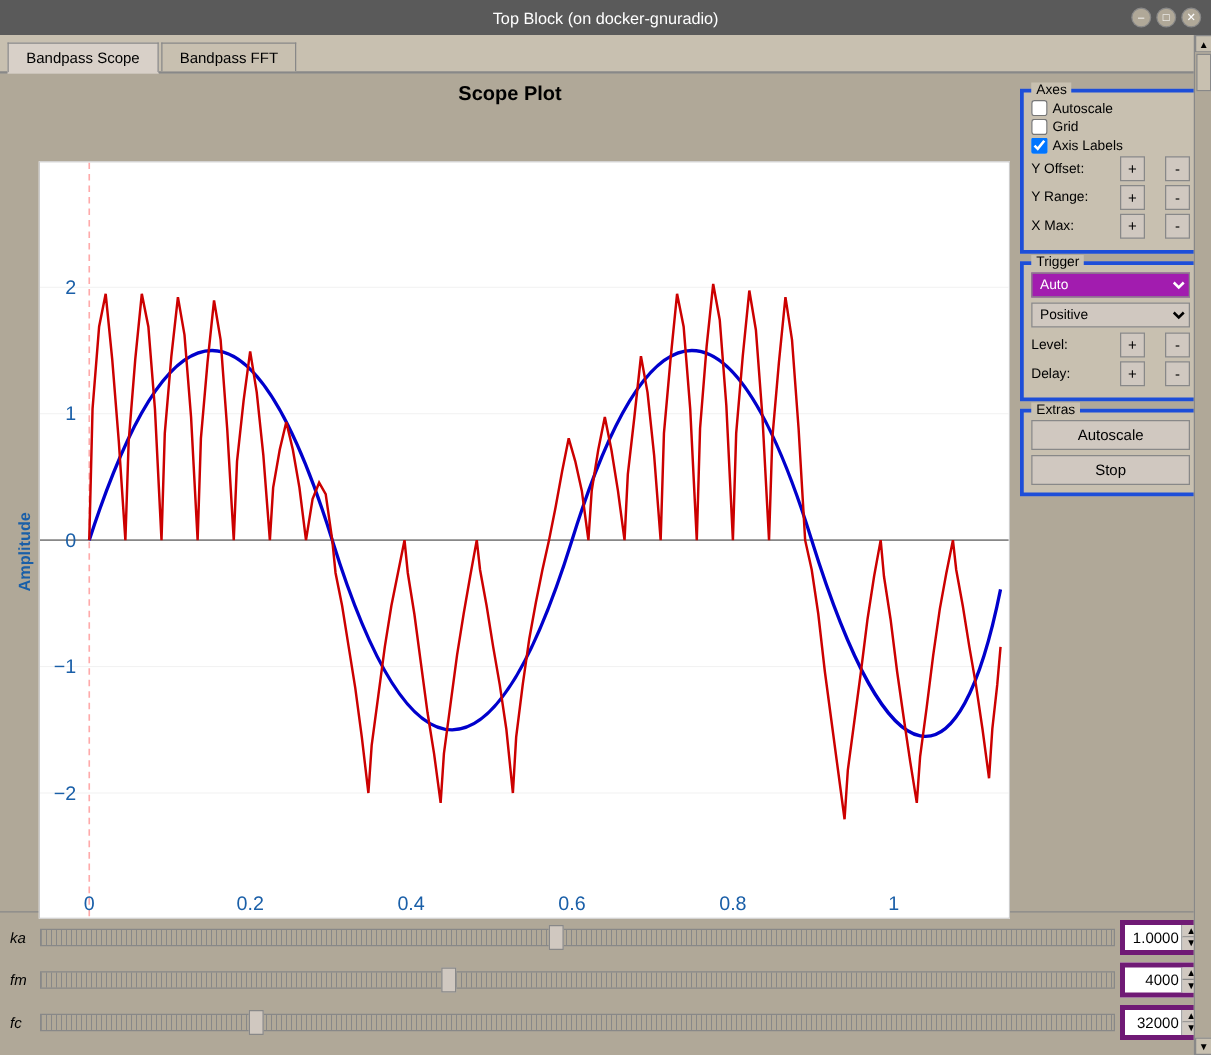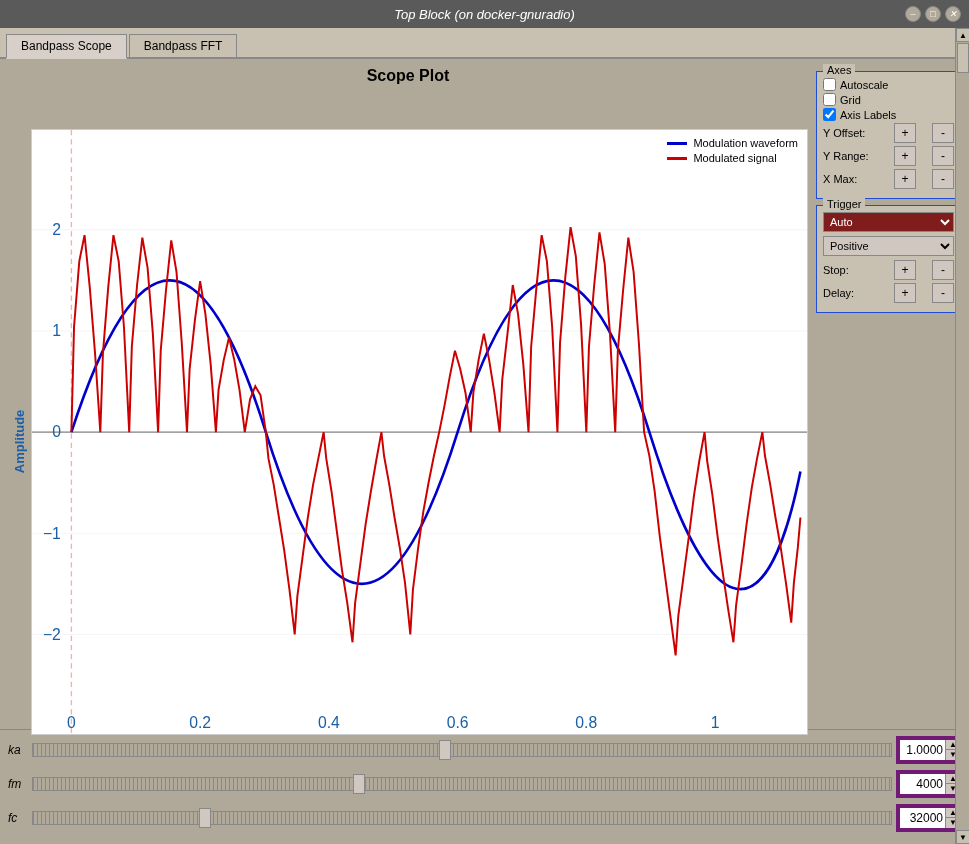--- a/index.html
+++ b/index.html
@@ -16,21 +16,20 @@
       background: #5a5a5a;
       color: #fff;
       text-align: center;
       padding: 4px 8px;
       font-size: 13px;
       display: flex;
       align-items: center;
       justify-content: center;
       position: relative;
       height: 28px;
-      font-style: italic;
     }
     .title-bar .window-controls {
       position: absolute;
       right: 8px;
       display: flex;
       gap: 4px;
     }
     .win-btn {
       width: 16px;
       height: 16px;
@@ -129,21 +128,21 @@
     }
     
     .right-panel {
       width: 145px;
       display: flex;
       flex-direction: column;
       gap: 6px;
       padding: 4px 0;
     }
     .panel-group {
-      border: 1px solid #1d4ed8;
+      border: 3px solid #1d4ed8;
       padding: 6px;
       background: #c8c0b0;
       position: relative;
     }
     .panel-group-title {
       position: absolute;
       top: -8px;
       left: 6px;
       background: #c8c0b0;
       padding: 0 4px;
@@ -172,21 +171,21 @@
       border: 1px solid #888;
       background: #d0c8c0;
       cursor: pointer;
       font-size: 12px;
       display: flex;
       align-items: center;
       justify-content: center;
     }
     .trigger-select {
       width: 100%;
-      background: #7f1d1d;
+      background: #a21caf;
       color: #fff;
       border: 1px solid #888;
       padding: 2px;
       font-size: 11px;
       margin-bottom: 4px;
       cursor: pointer;
     }
     .trigger-select2 {
       width: 100%;
       background: #d0c8c0;
@@ -365,30 +364,20 @@
 
   <div class="plot-container">
 
     <div class="plot-area">
       <div class="plot-title">Scope Plot</div>
       <div class="plot-with-axis">
         <div class="y-axis-label">Amplitude</div>
         <div class="plot-inner">
           <div class="plot-svg-wrap">
 
-            <div class="legend">
-              <div class="legend-item">
-                <div class="legend-line" style="background:#0000cc;"></div>
-                <span>Modulation waveform</span>
-              </div>
-              <div class="legend-item">
-                <div class="legend-line" style="background:#cc0000;"></div>
-                <span>Modulated signal</span>
-              </div>
-            </div>
             <svg class="svg-plot" viewBox="0 0 590 460" preserveAspectRatio="none" style="display:block; width:100%; height:460px;">
 
               <rect x="0" y="0" width="590" height="460" fill="white"></rect>
 
               <line x1="0" y1="230" x2="590" y2="230" stroke="#ccc" stroke-width="0.5"></line>
               <line x1="0" y1="153" x2="590" y2="153" stroke="#eee" stroke-width="0.5"></line>
               <line x1="0" y1="307" x2="590" y2="307" stroke="#eee" stroke-width="0.5"></line>
               <line x1="0" y1="76" x2="590" y2="76" stroke="#eee" stroke-width="0.5"></line>
               <line x1="0" y1="384" x2="590" y2="384" stroke="#eee" stroke-width="0.5"></line>
 
@@ -491,31 +480,36 @@
         <select class="trigger-select">
           <option>Auto</option>
           <option>Normal</option>
           <option>Free</option>
         </select>
         <select class="trigger-select2">
           <option>Positive</option>
           <option>Negative</option>
         </select>
         <div class="panel-row">
-          <span class="panel-label">Stop:</span>
+          <span class="panel-label">Level:</span>
           <button class="pm-btn">+</button>
           <button class="pm-btn">-</button>
         </div>
         <div class="panel-row">
           <span class="panel-label">Delay:</span>
           <button class="pm-btn">+</button>
           <button class="pm-btn">-</button>
         </div>
       </div>
 
+      <div class="panel-group">
+        <span class="panel-group-title">Extras</span>
+        <button class="extras-btn">Autoscale</button>
+        <button class="extras-btn">Stop</button>
+      </div>
     </div>
   </div>
 
   <div class="sliders-area">
 
     <div class="slider-row">
       <span class="slider-label">ka</span>
       <div class="slider-track-container">
         <div class="slider-track">
           <div class="slider-thumb" style="left: calc(48% - 6px);"></div>

